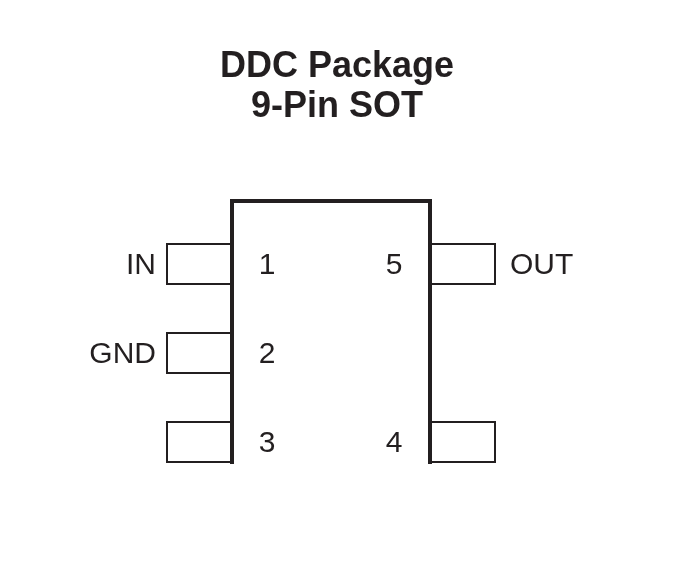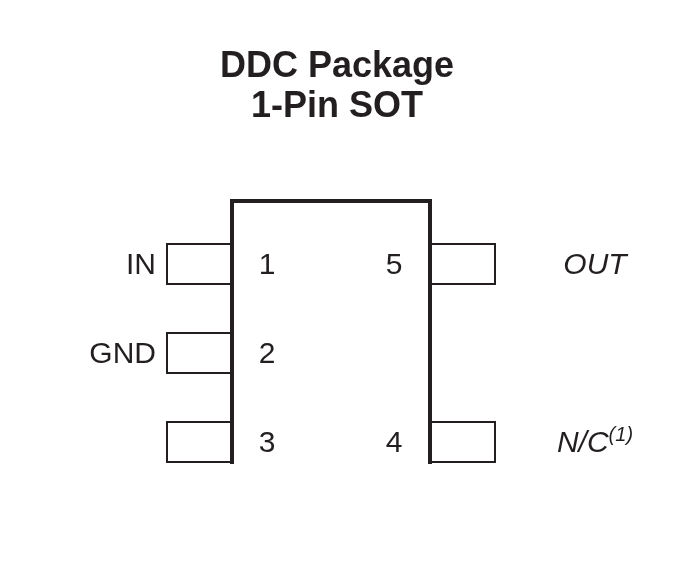--- a/index.html
+++ b/index.html
@@ -54,49 +54,48 @@
   .num-left  { left: 250px; }
   .num-right { left: 377px; }
   .lbl {
     position: absolute;
     height: 42px;
     line-height: 42px;
     font-size: 30px;
     white-space: nowrap;
   }
   .lbl.side-left  { left: 26px;  width: 130px; text-align: right; }
-  .lbl.side-right { left: 510px; width: 170px; text-align: center; font-style: italic; }
+  .lbl.side-right { left: 510px; width: 170px; text-align: left; }
   sup.note {
     font-size: 20px;
     line-height: 0;
     vertical-align: 11px;
   }
 </style>
 </head>
 <body>
 
 <div class="stage">
 
   <div class="title">
     <div>DDC Package</div>
-    <div>1-Pin SOT</div>
+    <div>9-Pin SOT</div>
   </div>
 
   <div class="pad side-left row1"></div>
   <div class="pad side-left row2"></div>
   <div class="pad side-left row3"></div>
   <div class="pad side-right row1"></div>
   <div class="pad side-right row3"></div>
 
   <div class="body-rect"></div>
 
   <div class="pin-num num-left row1">1</div>
   <div class="pin-num num-left row2">2</div>
   <div class="pin-num num-left row3">3</div>
   <div class="pin-num num-right row1">5</div>
   <div class="pin-num num-right row3">4</div>
 
   <div class="lbl side-left row1">IN</div>
   <div class="lbl side-left row2">GND</div>
   <div class="lbl side-right row1">OUT</div>
-  <div class="lbl side-right row3"><span>N/C</span><sup class="note">(1)</sup></div>
 
 </div>
 
 </body></html>

